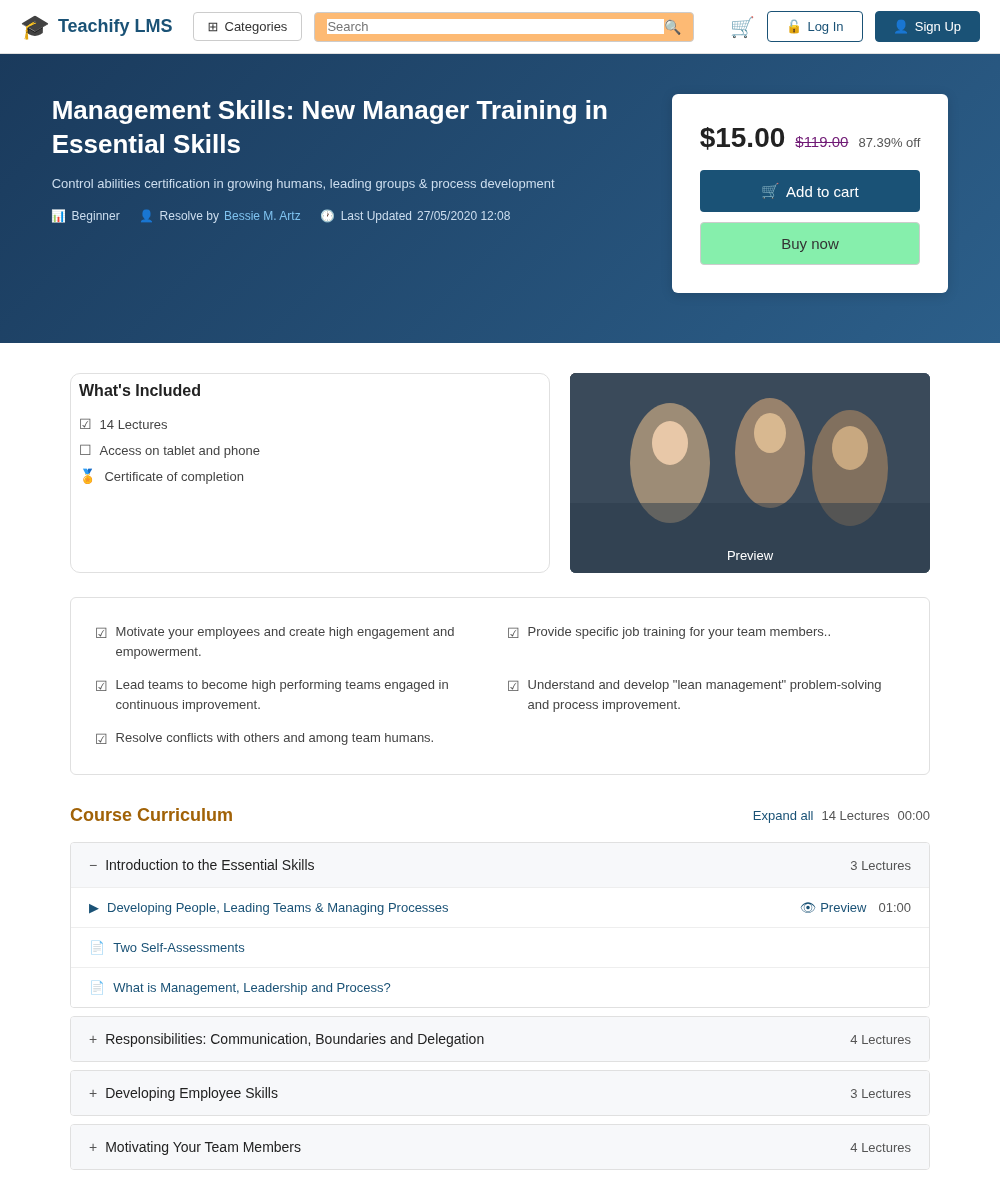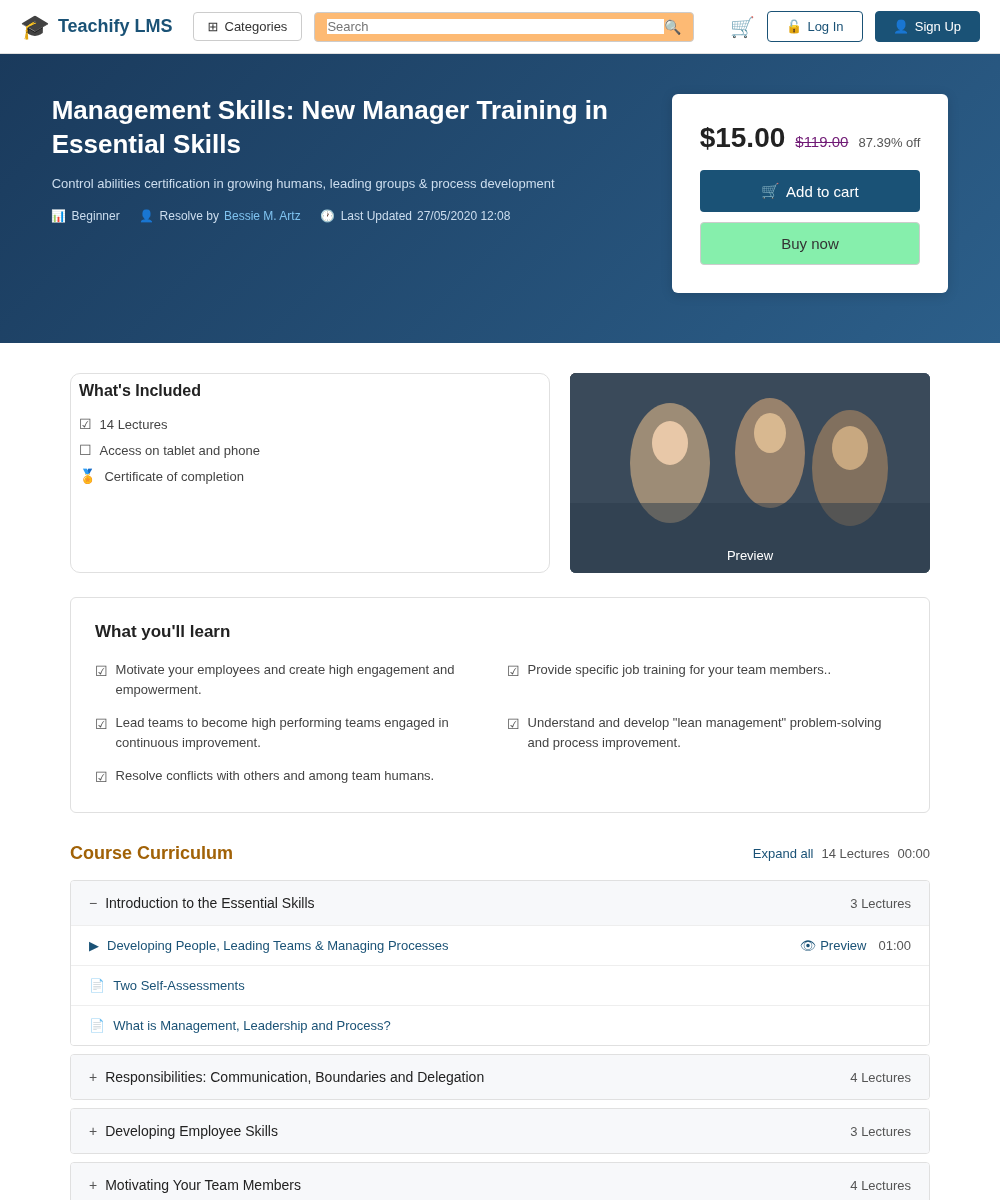--- a/index.html
+++ b/index.html
@@ -242,21 +242,20 @@
           <ellipse cx="200" cy="60" rx="16" ry="20" fill="#d8b890"></ellipse>
           <ellipse cx="280" cy="75" rx="18" ry="22" fill="#c8a880"></ellipse>
         </svg>
       </div>
       <div class="play-circle">▶</div>
       <span class="preview-label">Preview</span>
     </div>
   </div>
 
   <div class="learn-section">
-    <h3 class="learn-title">What you'll learn</h3>
     <div class="learn-grid">
       <div class="learn-item">
         <span class="check-icon">☑</span>
         <span>Motivate your employees and create high engagement and empowerment.</span>
       </div>
       <div class="learn-item">
         <span class="check-icon">☑</span>
         <span>Provide specific job training for your team members..</span>
       </div>
       <div class="learn-item">

